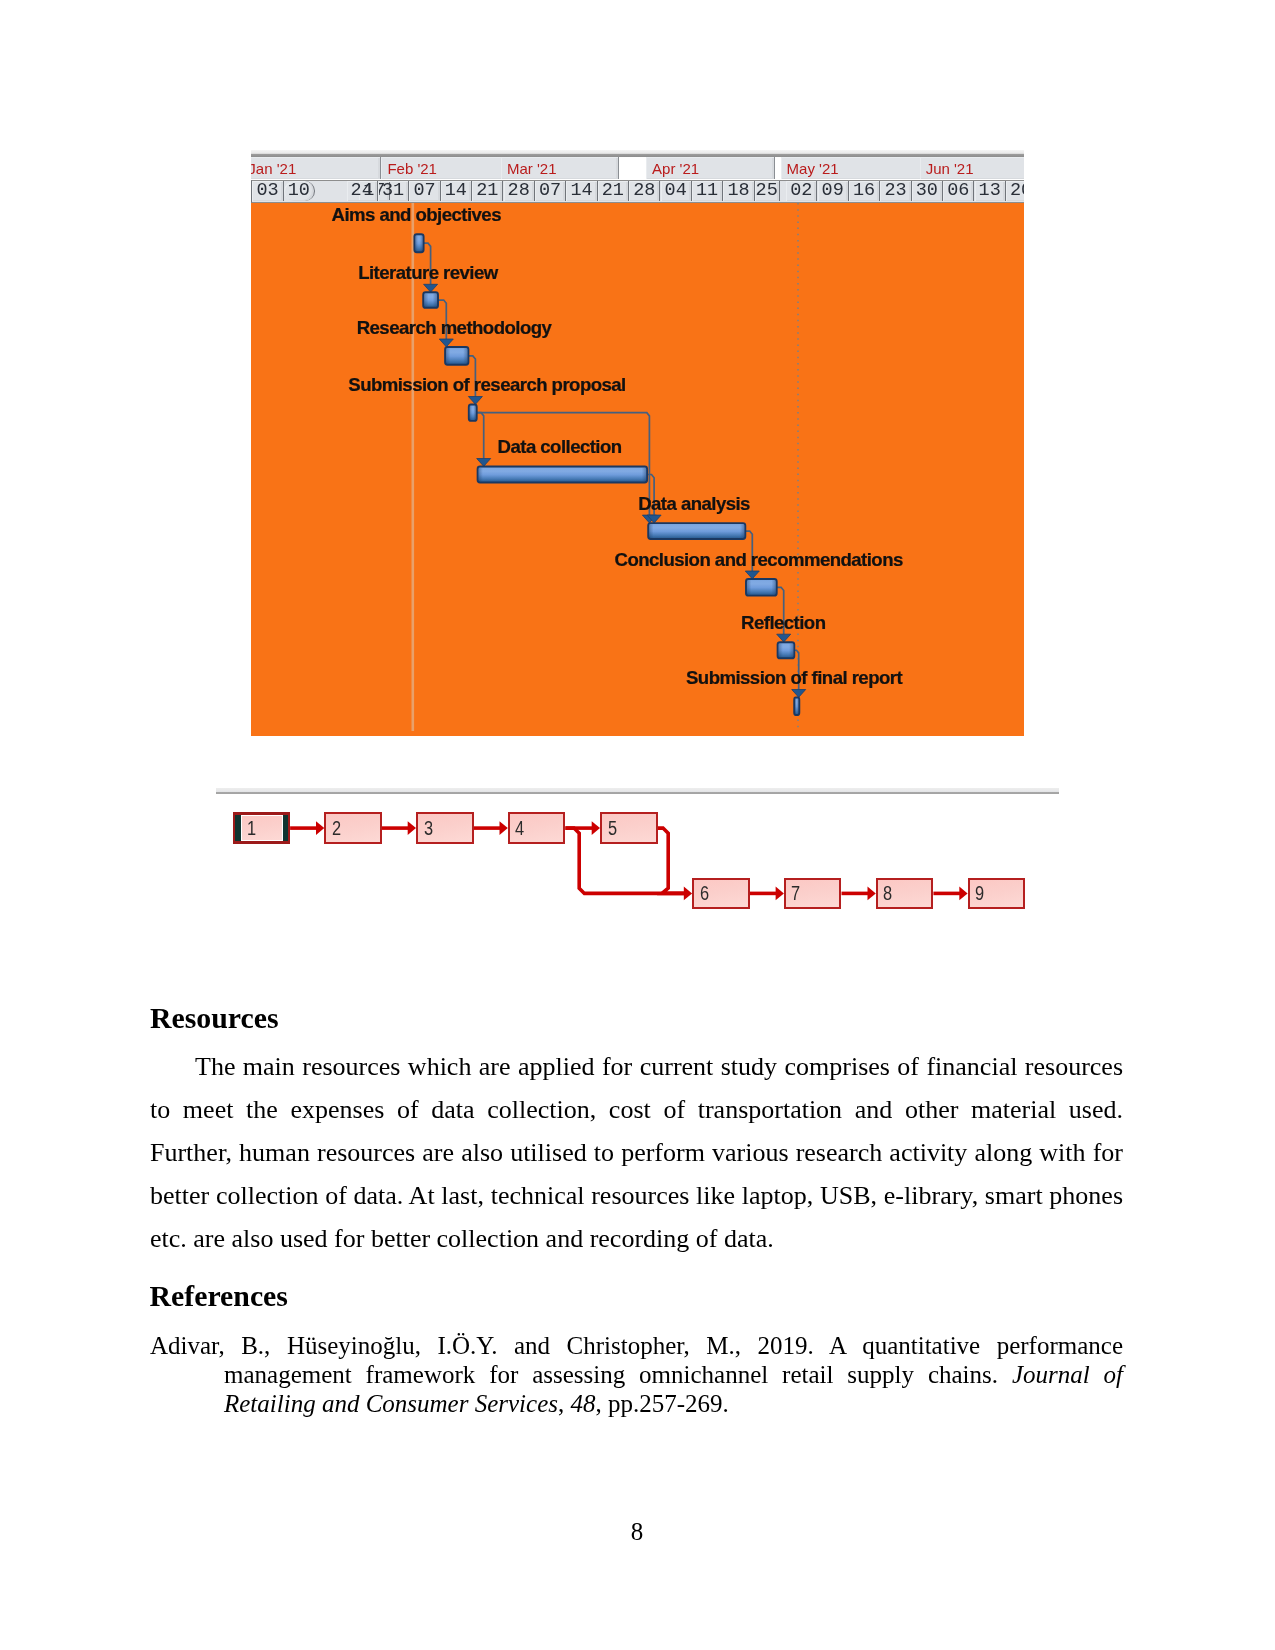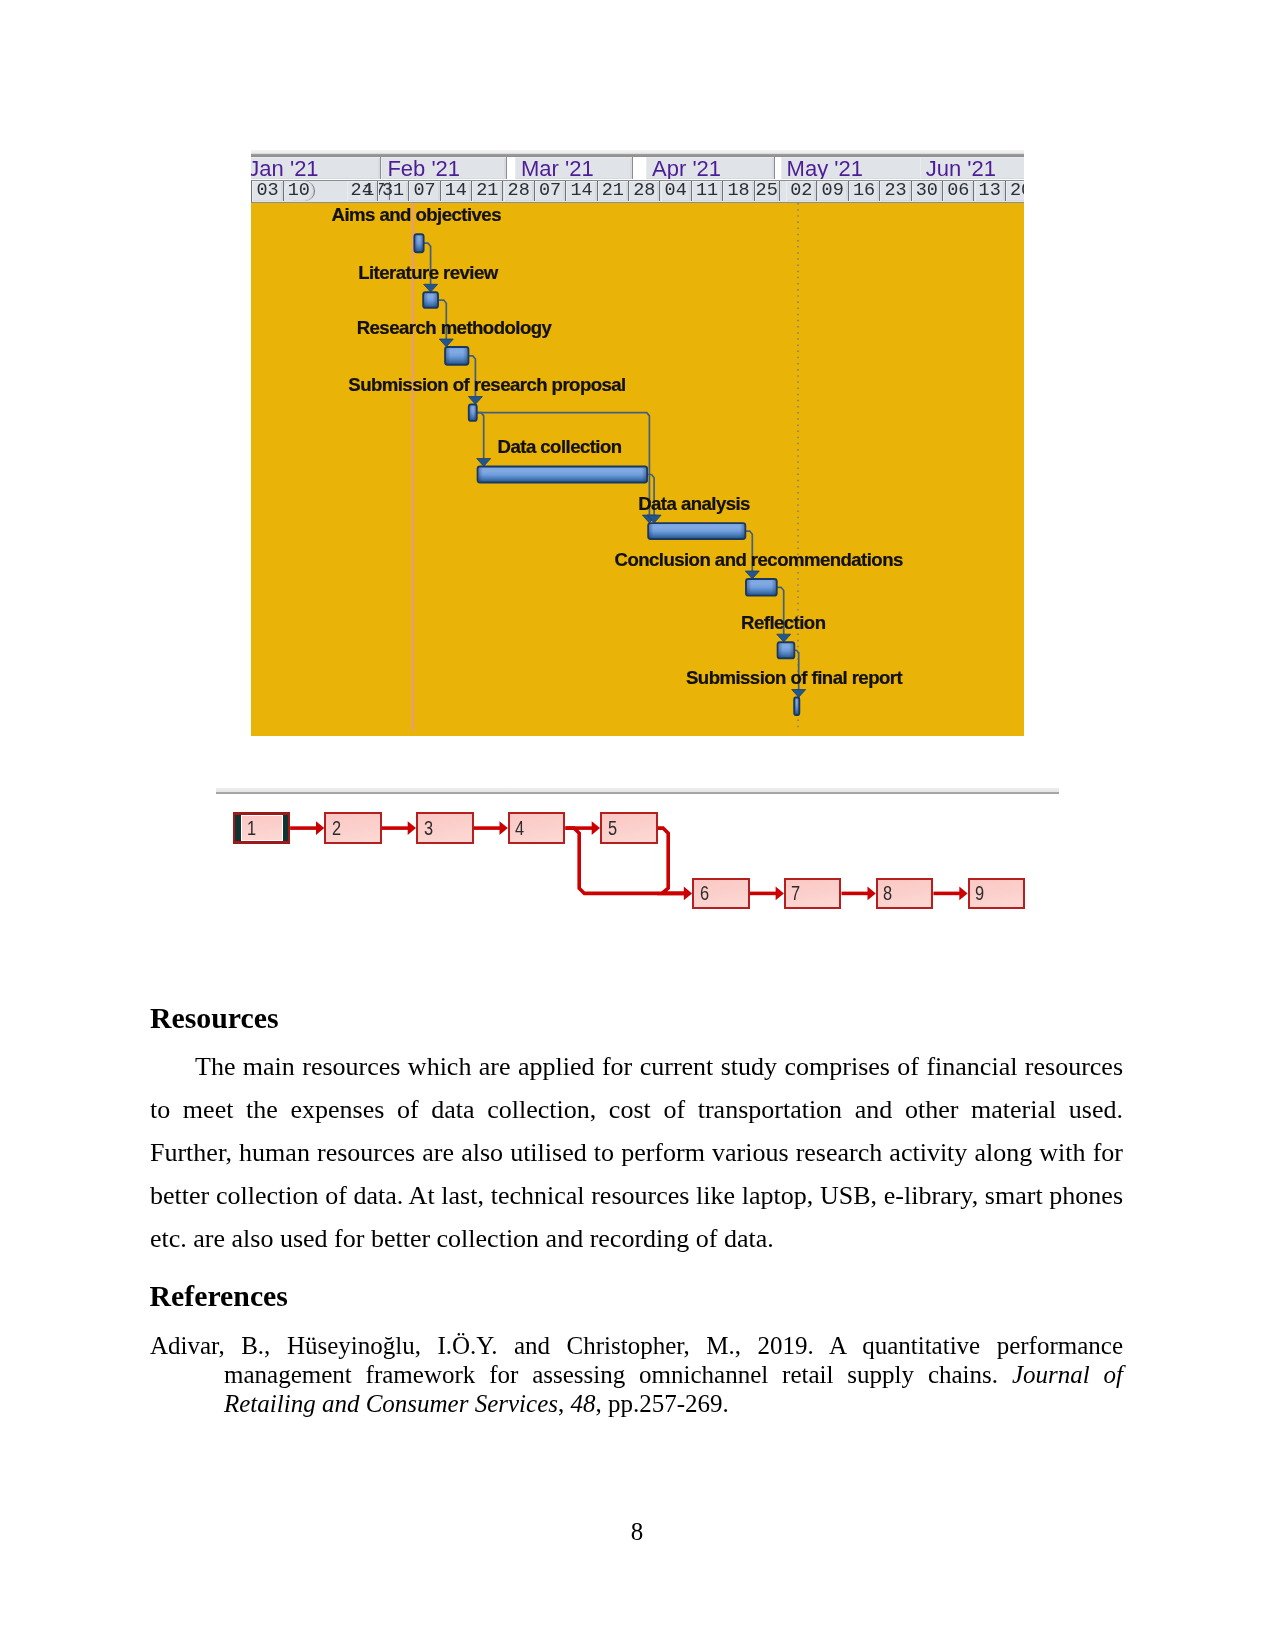--- a/index.html
+++ b/index.html
@@ -10,33 +10,33 @@
 
   
   #gantt{position:absolute;left:251px;top:150px;width:773px;height:586px;overflow:hidden;}
   .g-head{position:absolute;left:0;top:0;width:100%;height:52.5px;}
   .g-topbevel{position:absolute;left:0;top:0;width:100%;height:6.8px;
               background:linear-gradient(#f4f4f4 0%,#e8e8e8 48%,#9b9b9b 62%,#8d8d8d 100%);}
   .g-months{position:absolute;left:0;top:6.8px;height:22.7px;width:100%;}
   .g-month{position:absolute;top:0;height:22.7px;box-sizing:border-box;
            background:#e0e3e7;border-right:1.5px solid #8a8e93;
            box-shadow:inset 1px 1px 0 #e9ecef, inset -2px -1px 0 #d7dade;
-           font-family:"Liberation Sans",sans-serif;font-size:22px;color:#4c1d95;
+           font-family:"Liberation Sans",sans-serif;font-size:15px;color:#b91c1c;
            line-height:22px;white-space:nowrap;overflow:hidden;}
   .g-month span{position:absolute;left:6px;top:1.4px;}
   .g-weeks{position:absolute;left:0;top:29.5px;height:23px;width:100%;
            border-top:1.4px solid #8d8d8d;border-bottom:1.4px solid #8d8d8d;
            border-left:1.6px solid #70747a;
            box-sizing:border-box;background:#e0e3e7;}
   .g-week{position:absolute;top:0;height:20.2px;box-sizing:border-box;
           border-right:1.5px solid #70747a;
           box-shadow:inset 1px 1px 0 #eaedf0, inset -2px -1px 0 #d6d9dd;
           font-family:Liberation Mono, monospace;font-size:18.5px;color:#2a2f38;
           text-align:center;line-height:20px;overflow:hidden;}
-  .g-body{position:absolute;left:0;top:52.5px;width:100%;height:534px;background:#eab308;}
+  .g-body{position:absolute;left:0;top:52.5px;width:100%;height:534px;background:#f97316;}
   .blabel{position:absolute;font-family:"Liberation Sans",sans-serif;font-weight:bold;
           font-size:18.6px;letter-spacing:-0.55px;color:#111111;white-space:nowrap;text-align:center;
           -webkit-text-stroke:0.22px #111111;}
 
   
   #net{position:absolute;left:216px;top:780px;width:845px;height:140px;}
   .nbox{position:absolute;box-sizing:border-box;
         background:linear-gradient(170deg,#fcc8c4 0%,#fbcfcb 45%,#fdd9d5 100%);
         border:2px solid #b51f1f;}
   .nbox span{position:absolute;left:5.6px;top:50%;transform:translateY(-50%) scaleX(0.84);
@@ -60,21 +60,21 @@
   <div id="gantt">
     <div class="g-head">
       <div class="g-topbevel"></div>
       <div class="g-months" id="g-months">
           <div class="g-month" style="left: -8.67143px; width: 139.057px;">
             <span>Jan '21</span>
           </div>
           <div class="g-month" style="left: 130.386px; width: 125.6px;">
             <span>Feb '21</span>
           </div>
-          <div class="g-month" style="left: 264px; width: 118px;">
+          <div class="g-month" style="left: 250px; width: 118px;">
             <span>Mar '21</span>
           </div>
           <div class="g-month" style="left: 395.043px; width: 129px;">
             <span>Apr '21</span>
           </div>
           <div class="g-month" style="left: 529.614px; width: 162px;">
             <span>May '21</span>
           </div>
           <div class="g-month" style="left: 668.671px; width: 134.571px;">
             <span>Jun '21</span>

